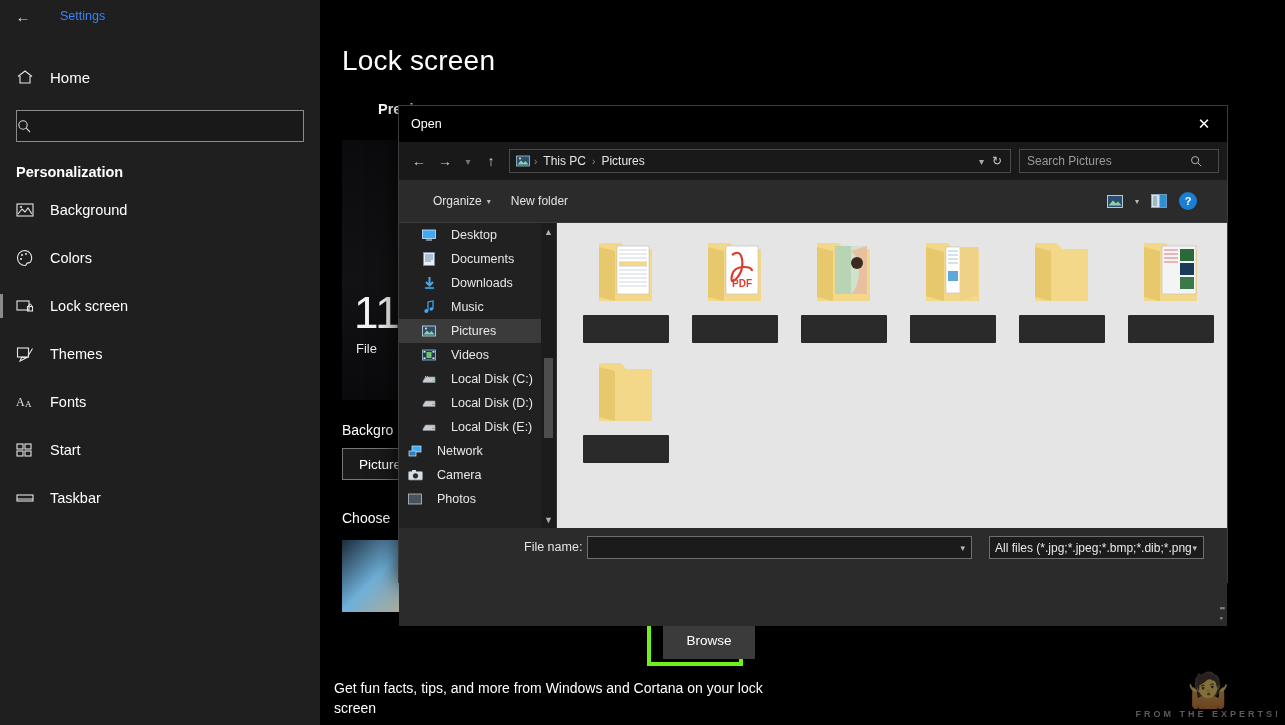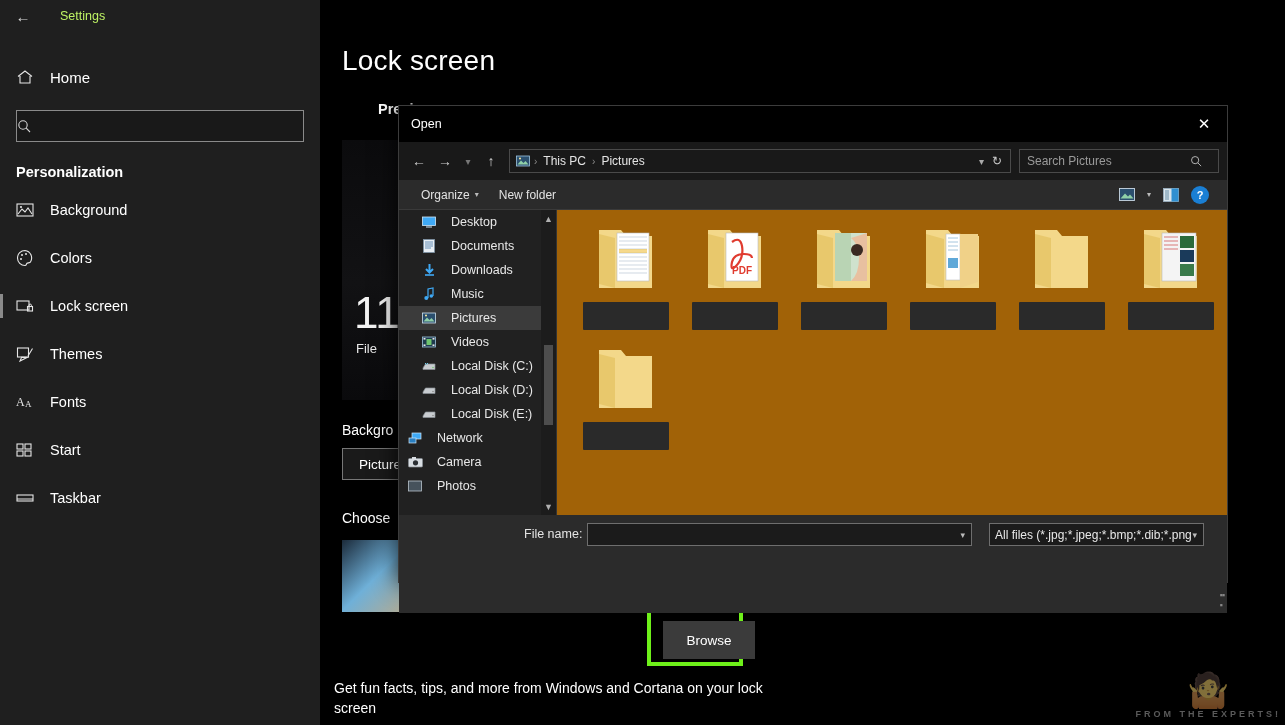--- a/index.html
+++ b/index.html
@@ -14,21 +14,21 @@
   
   .settings-sidebar {
     position: absolute; left: 0; top: 0; width: 320px; height: 725px;
     background: #1f1f1f;
   }
   .titlebar { height: 32px; display: flex; align-items: center; }
   .back-btn {
     width: 46px; height: 32px; display: flex; align-items: center; justify-content: center;
     color: #d8d8d8; font-size: 15px;
   }
-  .app-title { color: #bef264; font-size: 12.5px; margin-left: 14px; }
+  .app-title { color: #3b82f6; font-size: 12.5px; margin-left: 14px; }
 
   .nav-home {
     display: flex; align-items: center; height: 38px; margin-top: 26px; padding-left: 16px;
   }
   .nav-ico {
     width: 34px; color: #e6e6e6; font-size: 15px; display: flex; align-items: center;
   }
   .nav-home .nav-label { color: #ffffff; font-size: 15px; }
 
   .search-wrap {
@@ -131,21 +131,21 @@
     width: 200px; height: 24px; border: 1px solid #4a4a4a; background: #191919;
     display: flex; align-items: center; margin-left: 6px;
   }
   .dlg-search input {
     flex: 1; background: transparent; border: 0; outline: 0; color: #bbb; font-size: 12px;
     padding: 0 7px; font-family: "Liberation Sans", sans-serif;
   }
   .dlg-search input::placeholder { color: #9a9a9a; }
 
   .dlg-toolbar {
-    height: 30px; background: #2b2b2b; display: flex; align-items: center; padding: 0 12px;
+    height: 43px; background: #2b2b2b; display: flex; align-items: center; padding: 0 24px;
     border-bottom: 1px solid #3a3a3a;
   }
   .tb-item { color: #e2e2e2; font-size: 12px; padding: 0 10px; display: flex; align-items: center; gap: 5px; }
   .tb-caret { color: #bbb; font-size: 8px; }
   .tb-sp { flex: 1; }
   .tb-ico { padding: 0 6px; display: flex; align-items: center; }
   .help-dot {
     width: 18px; height: 18px; border-radius: 50%; background: #1a7fd4; color: #fff;
     font-size: 11px; font-weight: bold; display: flex; align-items: center; justify-content: center;
   }
@@ -159,21 +159,21 @@
   .tsb-up, .tsb-down { height: 17px; color: #b0b0b0; font-size: 9px; display: flex; align-items: center; justify-content: center; }
   .tsb-thumb { position: absolute; left: 3px; top: 135px; width: 9px; height: 80px; background: #4d4d4d; }
   .tree-item {
     display: flex; align-items: center; height: 24px; padding-left: 22px; gap: 14px;
   }
   .tree-item.sel { background: #3b3b3b; }
   .tree-item.root { padding-left: 8px; }
   .tree-label { color: #e8e8e8; font-size: 12.5px; white-space: nowrap; }
   .ti-ico { width: 16px; height: 16px; display: flex; align-items: center; justify-content: center; }
 
-  .files { flex: 1; background: #a16207; padding: 14px 0 0 14px; }
+  .files { flex: 1; background: #e5e5e5; padding: 14px 0 0 14px; }
   .file-row { display: flex; }
   .file-cell { width: 109px; height: 120px; display: flex; flex-direction: column; align-items: center; }
   .redact { width: 86px; height: 28px; background: #2a2a2a; margin-top: 4px; border-radius: 1px; }
 
   .dlg-bottom { height: 98px; background: #2b2b2b; position: relative; }
   .fn-label { position: absolute; left: 125px; top: 12px; color: #e4e4e4; font-size: 12.5px; }
   .fn-input {
     position: absolute; left: 188px; top: 8px; width: 385px; height: 23px;
     border: 1px solid #6e6e6e; background: #1b1b1b; display: flex; align-items: center;
   }

